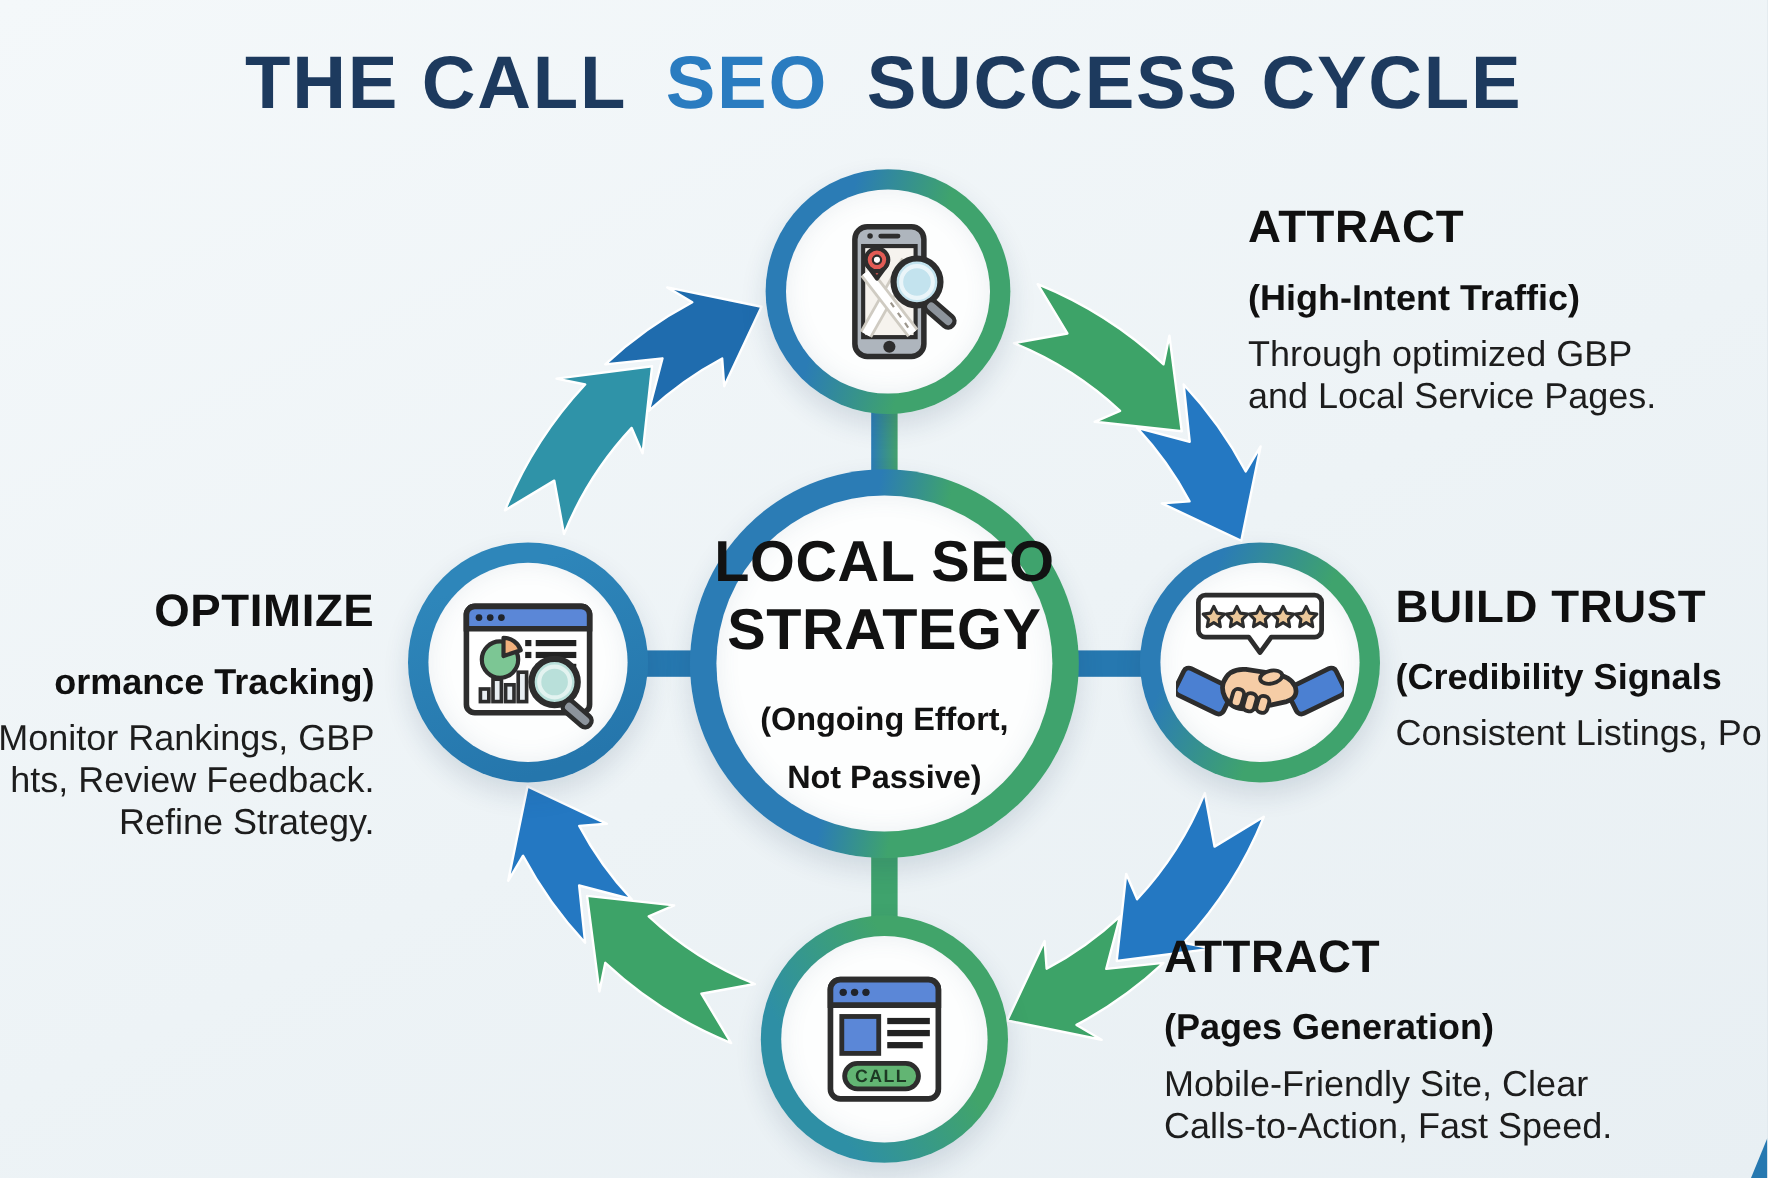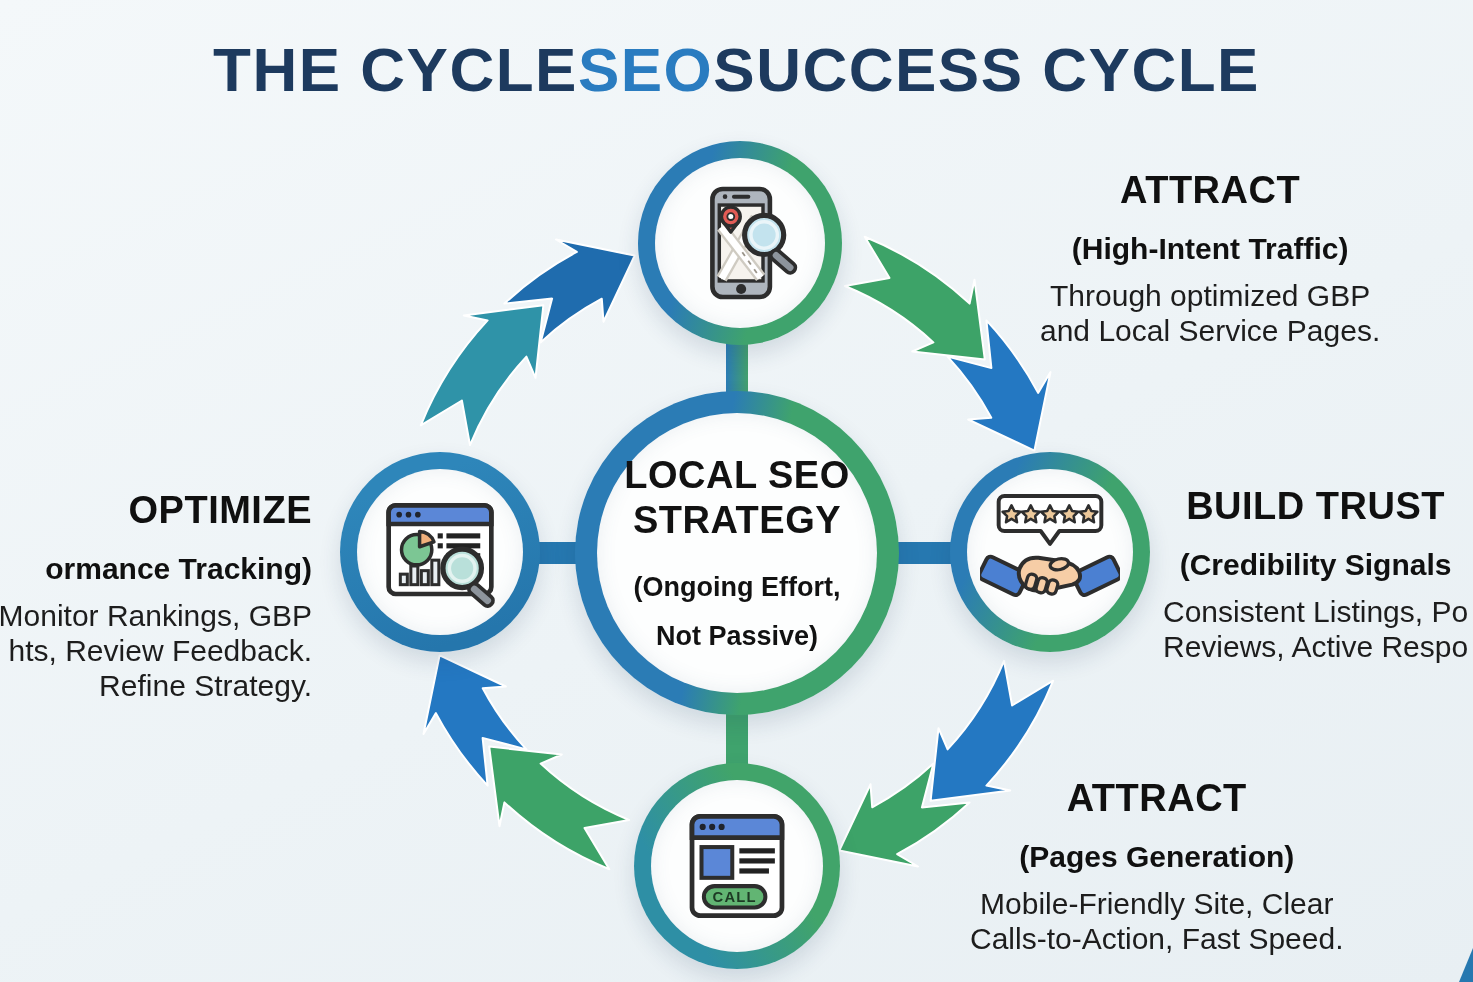--- a/index.html
+++ b/index.html
@@ -7,21 +7,21 @@
     position:relative;width:1473px;height:982px;overflow:hidden;
     background:linear-gradient(155deg,#f4f8fa 0%,#edf3f6 55%,#e8eff3 100%);
     font-family:"Liberation Sans",sans-serif;color:#141414;
   }
   
   .main-title{
     position:absolute;top:34px;left:0;width:100%;text-align:center;
     font-size:62px;font-weight:800;letter-spacing:1.5px;color:#1d3a5e;z-index:5;
     white-space:nowrap;
   }
-  .main-title .hl{color:#2a7cc0;margin:0 0;}
+  .main-title .hl{color:#2a7cc0;margin:0 32px;}
   
   .ring{position:absolute;border-radius:50%;box-shadow:0 10px 22px rgba(30,60,90,.14);z-index:3;text-align:center;}
   .ring .inner{
     position:absolute;background:#fdfefe;border-radius:50%;
     box-shadow:inset 0 0 20px rgba(70,100,130,.10);
     display:flex;align-items:center;justify-content:center;
   }
   .center-ring{left:575px;top:391px;width:324px;height:324px;
     background:linear-gradient(100deg,#2b7cb5 42%,#3fa36d 58%);}
   .center-ring .inner{left:22px;top:22px;width:280px;height:280px;}
@@ -36,50 +36,50 @@
   .node-bottom .inner{left:17px;top:17px;width:172px;height:172px;}
   .node-left{left:340px;top:452px;width:200px;height:200px;
     background:linear-gradient(160deg,#2e86ba 20%,#2576ac 85%);}
   .node-left .inner{left:17px;top:17px;width:166px;height:166px;}
   
   .center-text{
     position:absolute;left:575px;top:391px;width:324px;height:324px;z-index:4;
     display:flex;flex-direction:column;align-items:center;justify-content:center;
     text-align:center;color:#121212;pointer-events:none;
   }
-  .center-text .big{font-size:38px;font-weight:800;line-height:1.18;letter-spacing:.5px;}
+  .center-text .big{font-size:48px;font-weight:800;line-height:1.18;letter-spacing:.5px;}
   .center-text .small{font-size:27px;font-weight:700;line-height:1.22;margin-top:16px;}
   .center-text .gap{height:12px;}
   
   .connector{position:absolute;z-index:1;}
   .conn-top{left:726px;top:338px;width:22px;height:66px;
     background:linear-gradient(90deg,#2b7cb5,#44a06c);}
   .conn-bottom{left:726px;top:703px;width:22px;height:72px;background:#3fa36d;}
   .conn-left{left:528px;top:542px;width:58px;height:22px;background:#2678b0;}
   .conn-right{left:890px;top:542px;width:70px;height:22px;background:#2678b0;}
   
   .arrows-svg{position:absolute;left:0;top:0;z-index:2;pointer-events:none;}
   
-  .stage{position:absolute;z-index:5;text-align:center;}
+  .stage{position:absolute;z-index:5;}
   .stage-heading{font-size:38px;font-weight:800;letter-spacing:.5px;color:#101010;line-height:1.1;}
   .stage-sub{font-size:30px;font-weight:700;color:#101010;line-height:1.15;margin-top:20px;white-space:nowrap;}
   .stage-body{font-size:30px;font-weight:400;color:#1d1d1d;line-height:1.17;margin-top:12px;white-space:nowrap;}
   .stage-right{text-align:right;}
   
   .corner-accent{
     position:absolute;right:0;bottom:0;width:14px;height:34px;z-index:5;
     background:#2678b0;clip-path:polygon(100% 0,100% 100%,0 100%);
   }
 </style>
 </head>
 <body>
 
 <div class="canvas">
 
-  <div class="main-title"><span>THE CYCLE</span><span class="hl">SEO</span><span>SUCCESS CYCLE</span></div>
+  <div class="main-title"><span>THE CALL</span><span class="hl">SEO</span><span>SUCCESS CYCLE</span></div>
 
   <div class="connector conn-top"></div>
   <div class="connector conn-bottom"></div>
   <div class="connector conn-left"></div>
   <div class="connector conn-right"></div>
 
   <svg class="arrows-svg" width="1473" height="982" viewBox="0 0 1473 982" id="arrow-layer">
       <path d="M420.8 425.3 A341 341 0 0 1 487.6 320.4 L463.8 315.5 L543.4 305.2 L535.5 377.8 L526.4 356.6 A288 288 0 0 0 470.0 445.1 L461.9 400.5 Z" fill="#2f93a8" stroke="#ffffff" stroke-width="2" stroke-linejoin="round"></path>
       <path d="M504.4 303.6 A341 341 0 0 1 576.9 251.9 L556.0 239.5 L634.6 255.6 L603.5 321.8 L601.8 298.7 A288 288 0 0 0 540.6 342.4 L552.1 298.6 Z" fill="#1f6cae" stroke="#ffffff" stroke-width="2" stroke-linejoin="round"></path>
       <path d="M864.7 236.8 A341 341 0 0 1 969.6 303.6 L974.5 279.8 L984.8 359.4 L912.2 351.5 L933.4 342.4 A288 288 0 0 0 844.9 286.0 L889.5 277.9 Z" fill="#3da368" stroke="#ffffff" stroke-width="2" stroke-linejoin="round"></path>
@@ -201,21 +201,20 @@
       <div>Through optimized GBP</div>
       <div>and Local Service Pages.</div>
     </div>
   </div>
 
   <div class="stage" style="left:1163px;top:486px;">
     <div class="stage-heading">BUILD TRUST</div>
     <div class="stage-sub">(Credibility Signals</div>
     <div class="stage-body">
       <div>Consistent Listings, Po</div>
-      <div>Reviews, Active Respo</div>
     </div>
   </div>
 
   <div class="stage" style="left:970px;top:778px;">
     <div class="stage-heading">ATTRACT</div>
     <div class="stage-sub">(Pages Generation)</div>
     <div class="stage-body">
       <div>Mobile-Friendly Site, Clear</div>
       <div>Calls-to-Action, Fast Speed.</div>
     </div>

